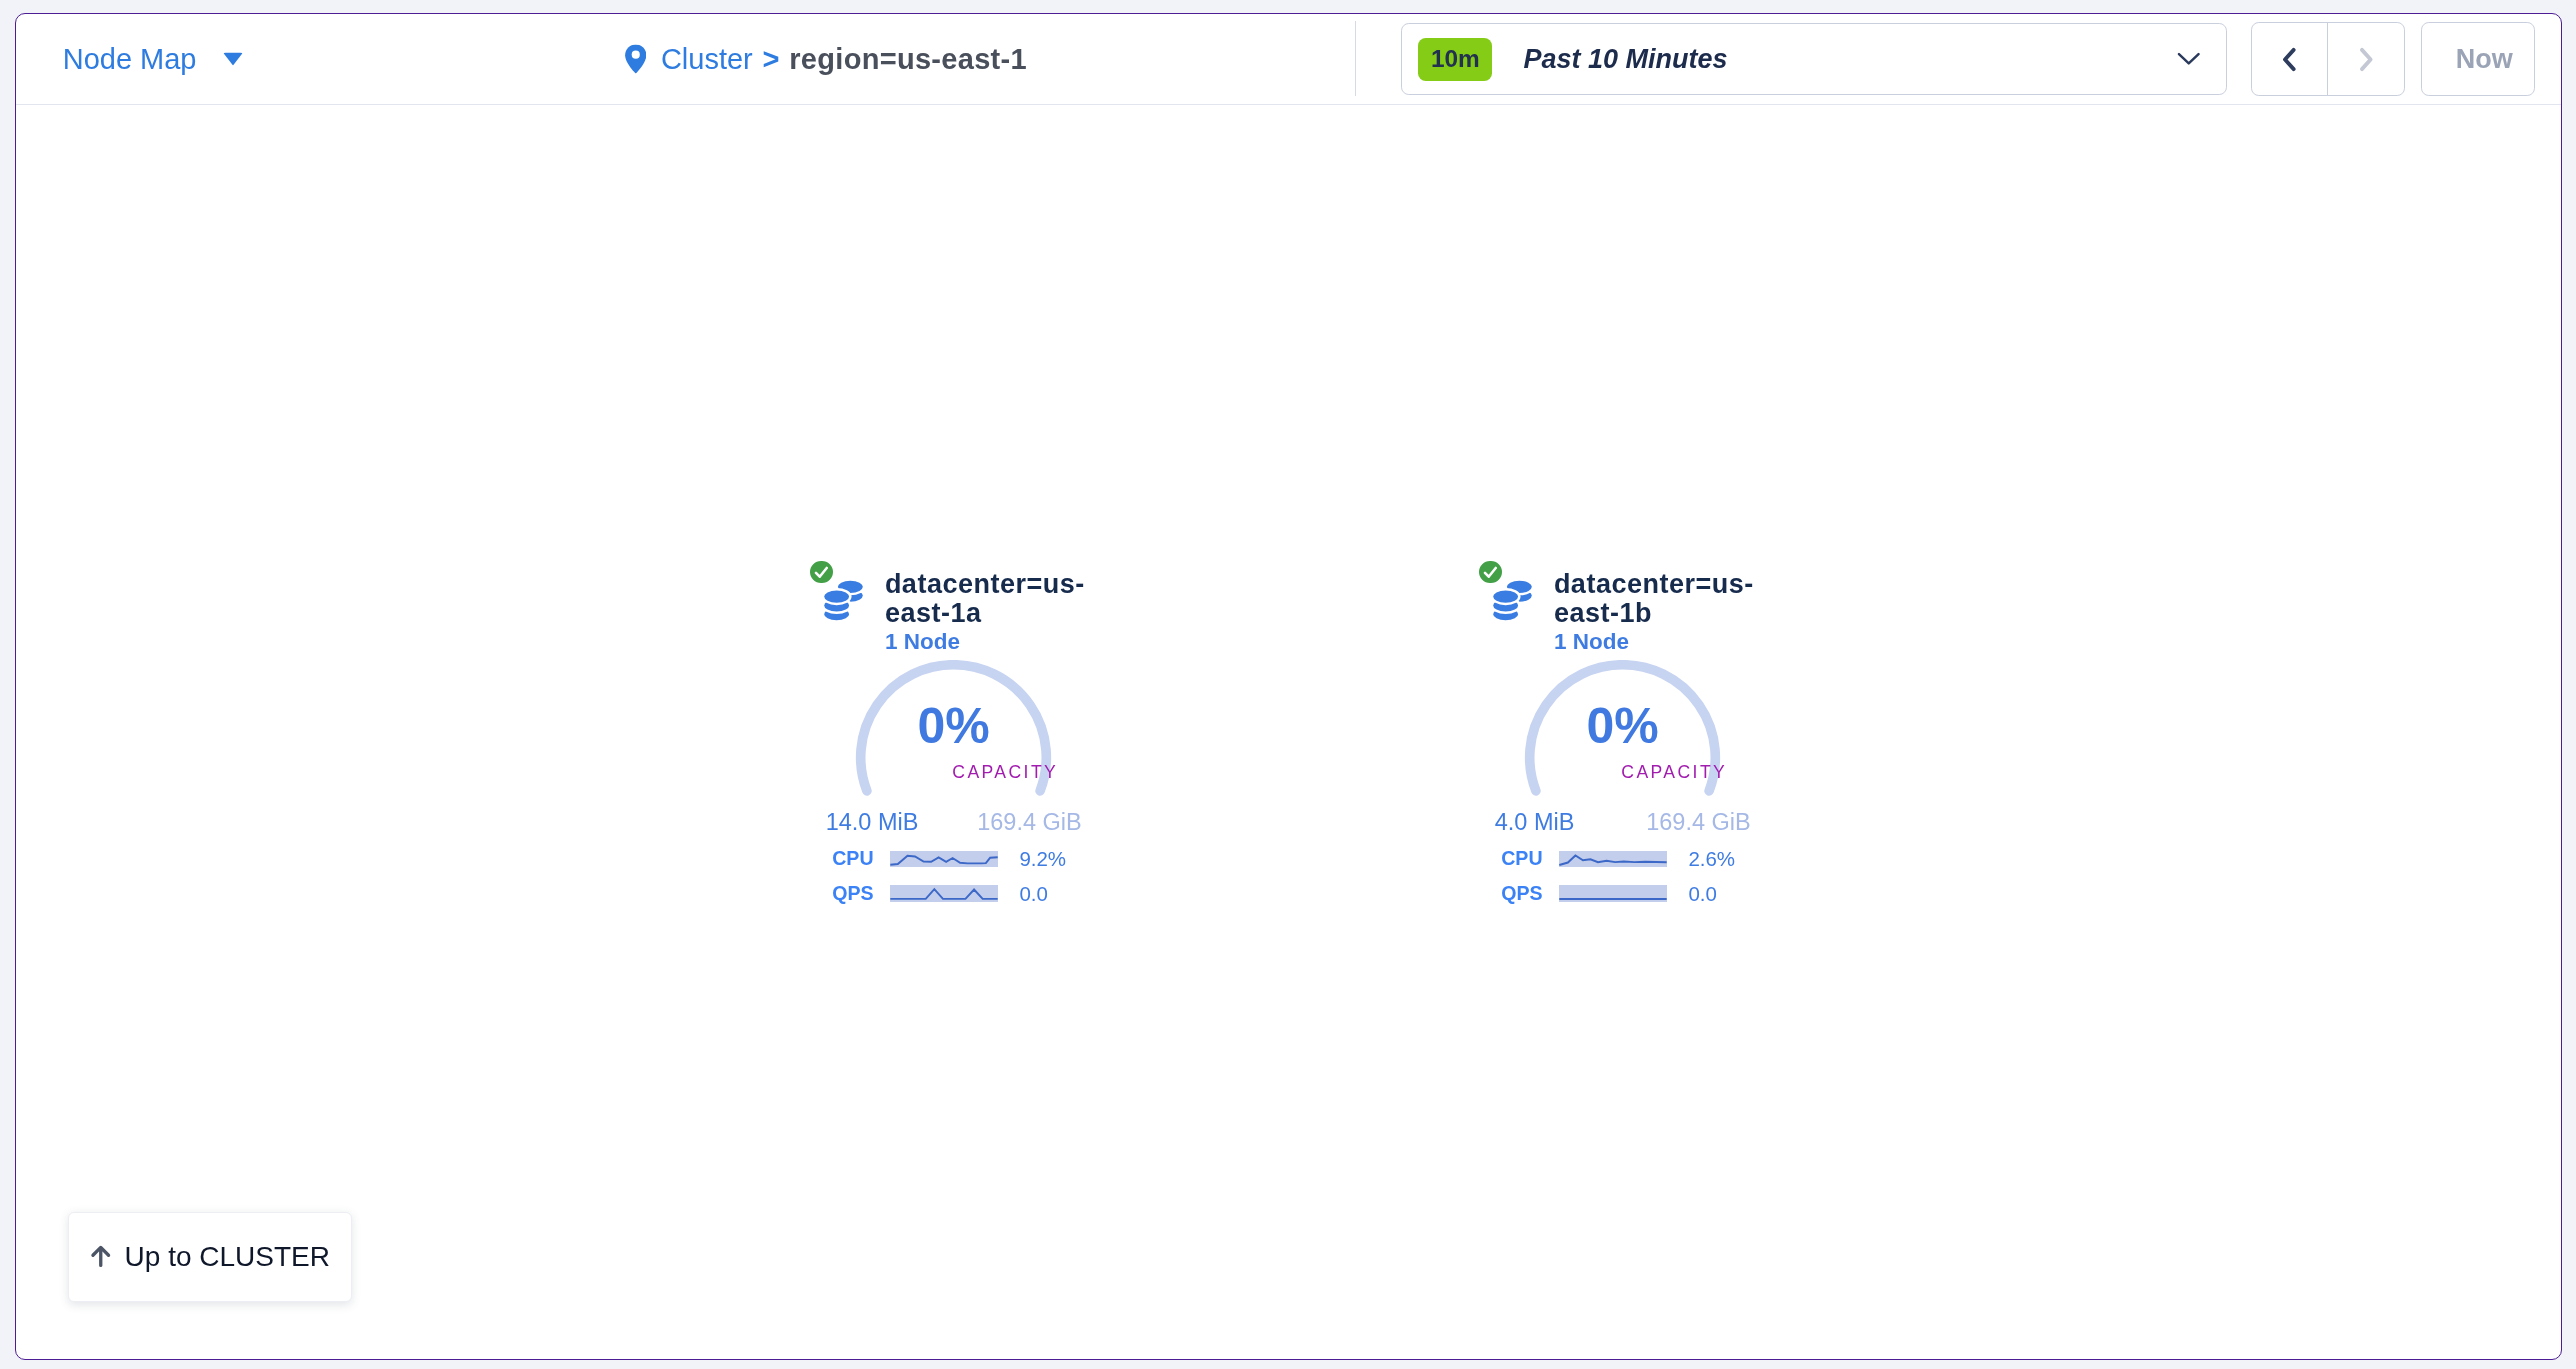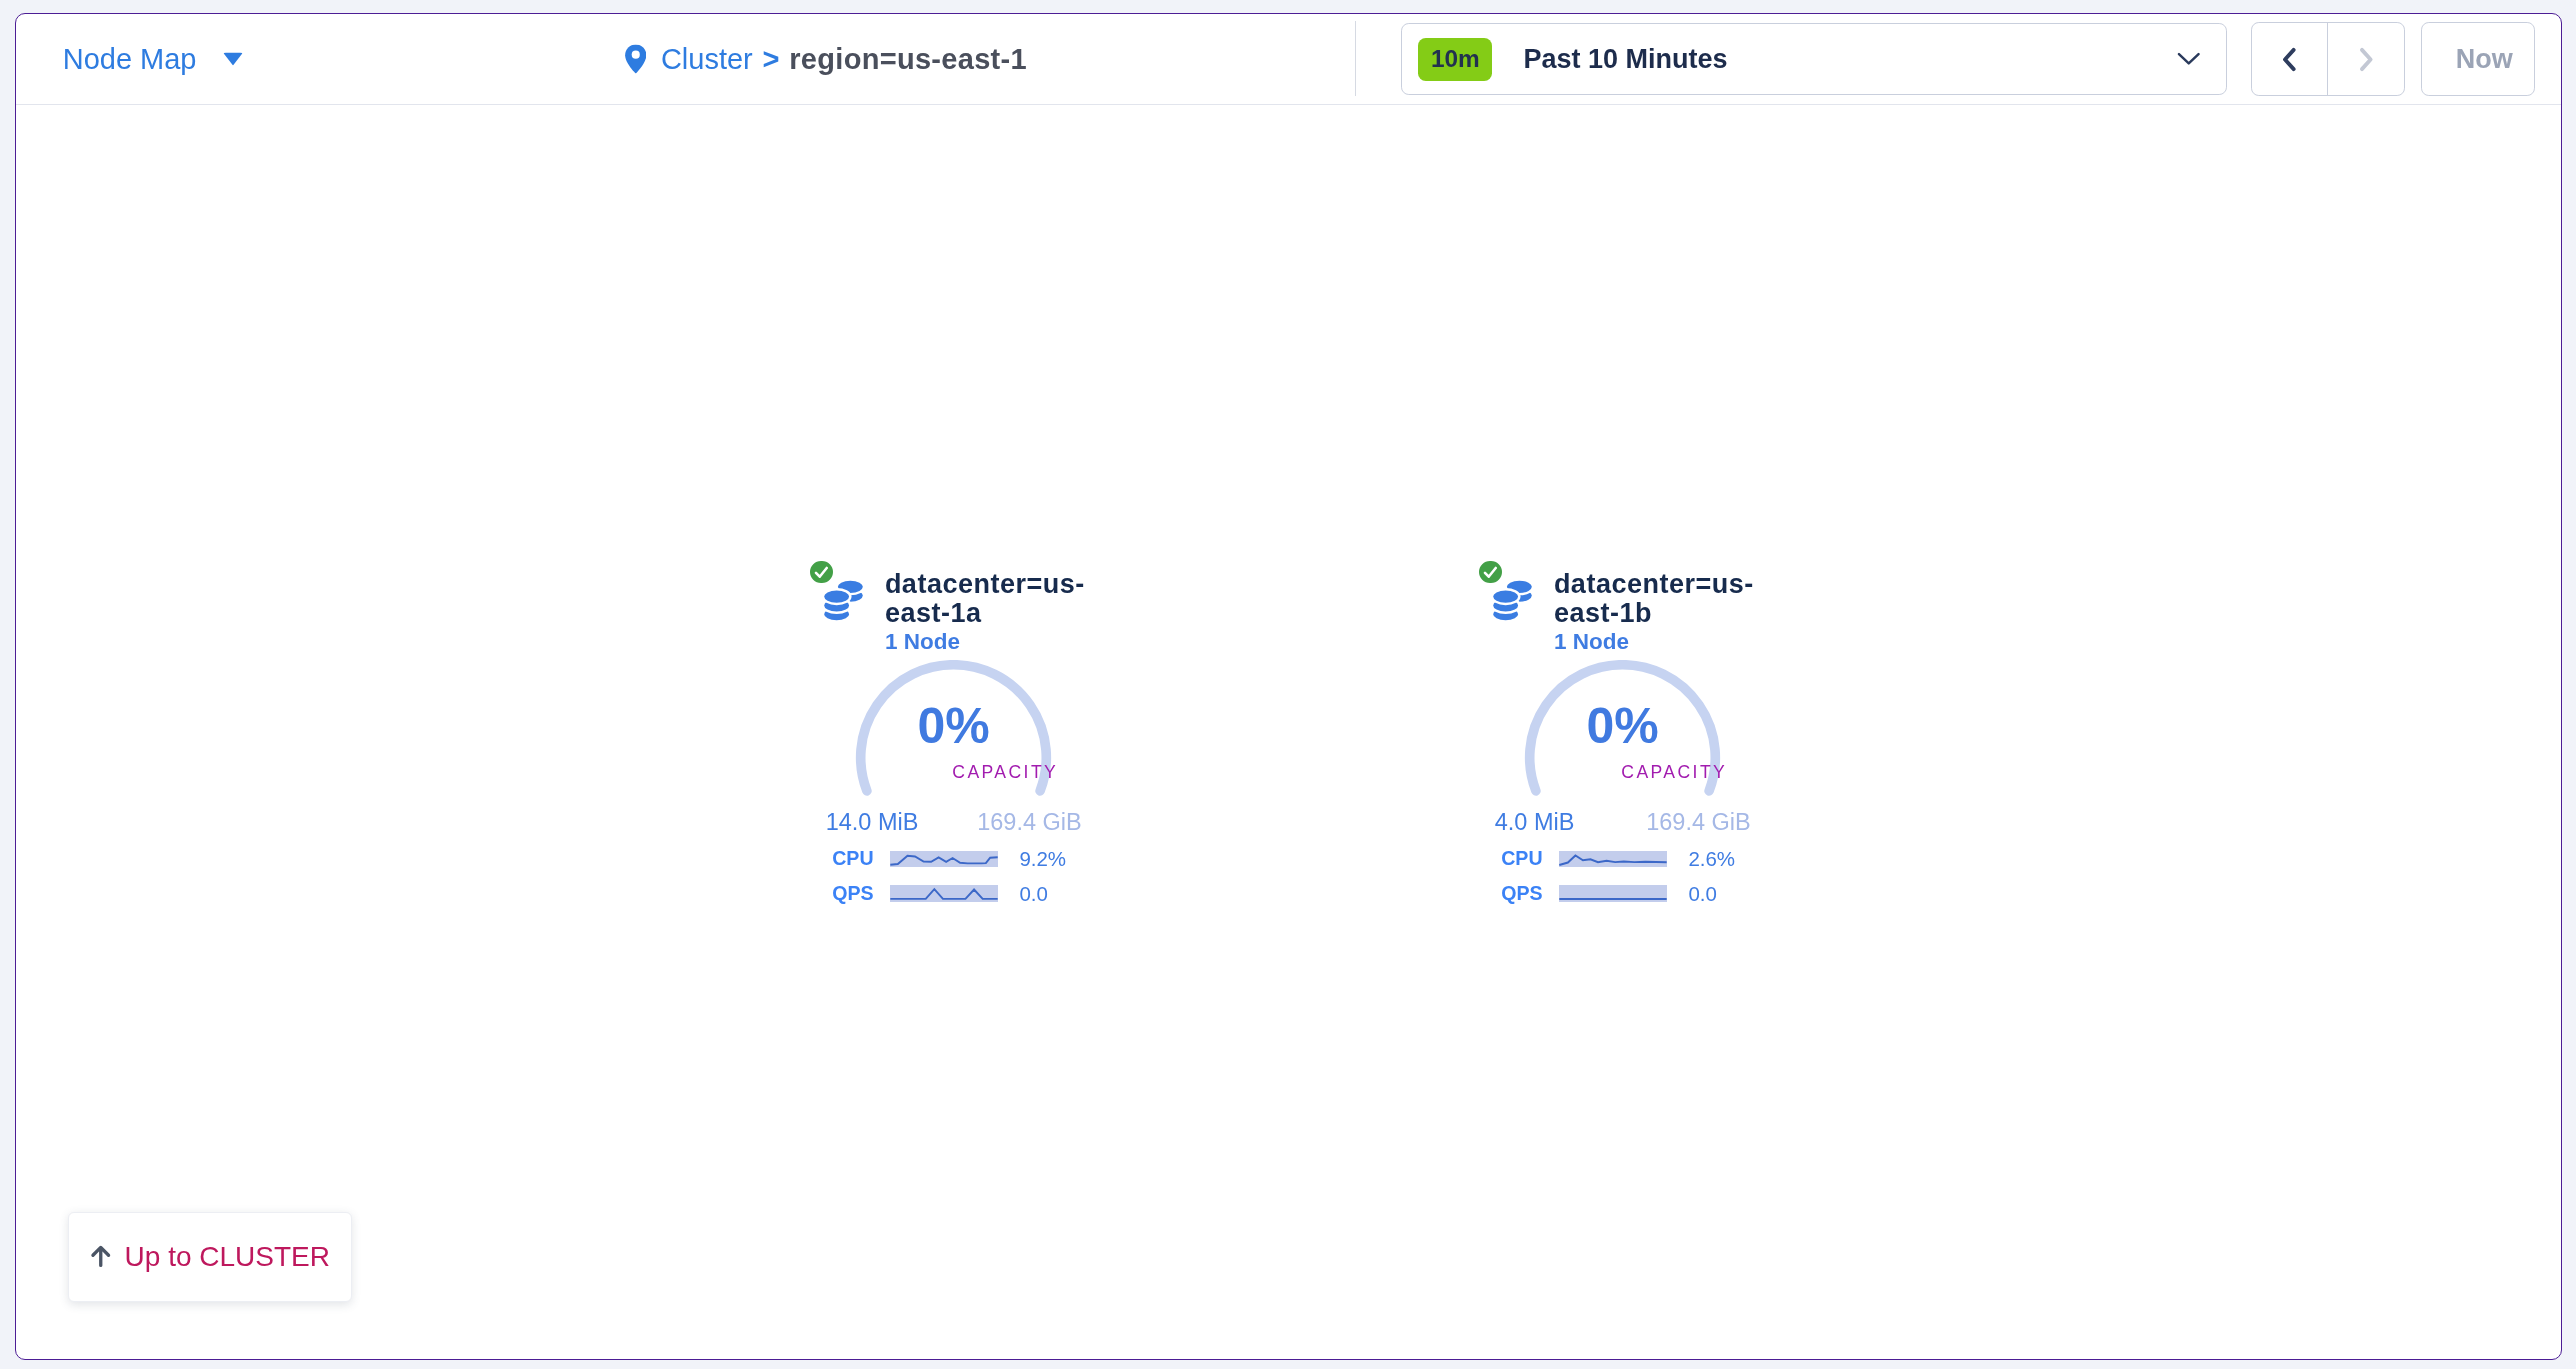--- a/index.html
+++ b/index.html
@@ -41,21 +41,21 @@
   .v-divider { position: absolute; left: 1339px; top: 7.8px; height: 75px; width: 1px; background: #d6dae3; }
   .time-selector {
     position: absolute; left: 1385px; top: 9.8px; width: 826px; height: 72px;
     border: 1px solid #c9cfdd; border-radius: 7.8px; background: #fff;
     display: flex; align-items: center; cursor: pointer;
   }
   .tw-badge {
     margin-left: 16.6px; background: #84cc16; border-radius: 7.8px;
     padding: 7.8px 12.7px; font-size: 24.4px; font-weight: 700; color: #22314f;
   }
-  .tw-label { margin-left: 31px; font-size: 27px; font-weight: 600; color: #1d2c4c; }
+  .tw-label { margin-left: 31px; font-size: 27px; font-weight: 600; color: #1d2c4c; font-style: italic; }
   .tw-chevron { position: absolute; right: 25.4px; top: 50%; transform: translateY(-50%); }
   .pager {
     position: absolute; left: 2235px; top: 8.8px; width: 154px; height: 74px;
     border: 1px solid #c9cfdd; border-radius: 7.8px; background: #fff;
     display: flex; overflow: hidden;
   }
   .pager button {
     flex: 1; display: flex; align-items: center; justify-content: center;
     background: none; border: none; padding: 0; cursor: pointer;
   }
@@ -107,21 +107,21 @@
   .spark svg { display: block; background: #c3cdec; }
   .spark polyline { fill: none; stroke: #3c68c8; stroke-width: 2; }
   .stat-value { margin-left: 21.5px; font-size: 20.5px; font-weight: 400; color: #3f7ce2; }
   
   .up-btn {
     position: absolute; left: 52px; top: 1198px; width: 284px; height: 90px;
     background: #fff; border: 1px solid #eceef3; border-radius: 5.9px;
     box-shadow: 0 2.9px 9.8px rgba(60,70,90,0.14);
     display: flex; align-items: center; justify-content: center; gap: 11.7px;
     font-family: "Liberation Sans", sans-serif;
-    font-size: 28px; color: #be185d; cursor: pointer;
+    font-size: 28px; color: #0f172a; cursor: pointer;
   }
 </style>
 </head>
 <body>
 
 <div class="screen">
   <div class="app-card">
 
     <header class="toolbar">
 

